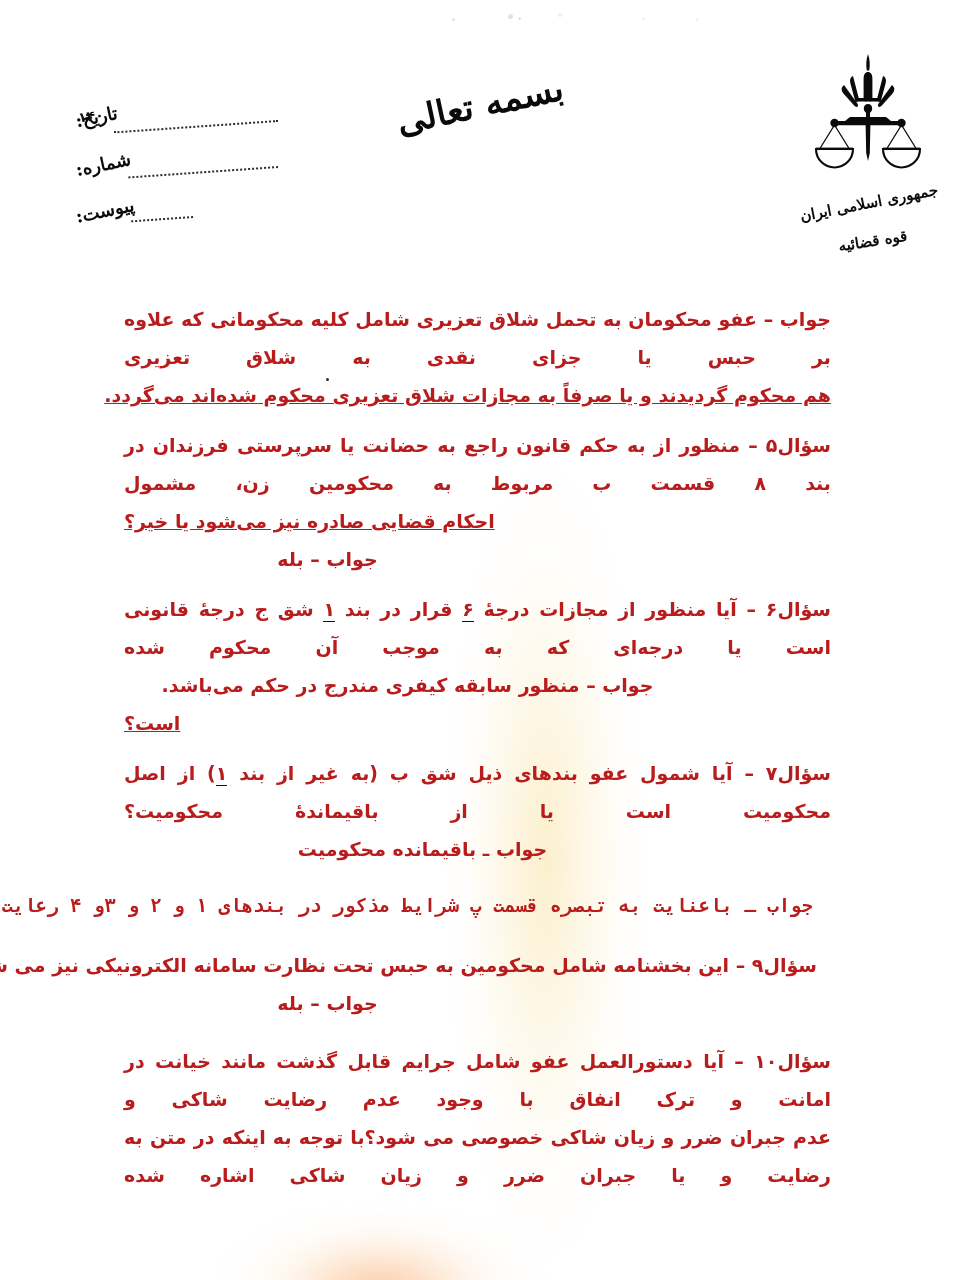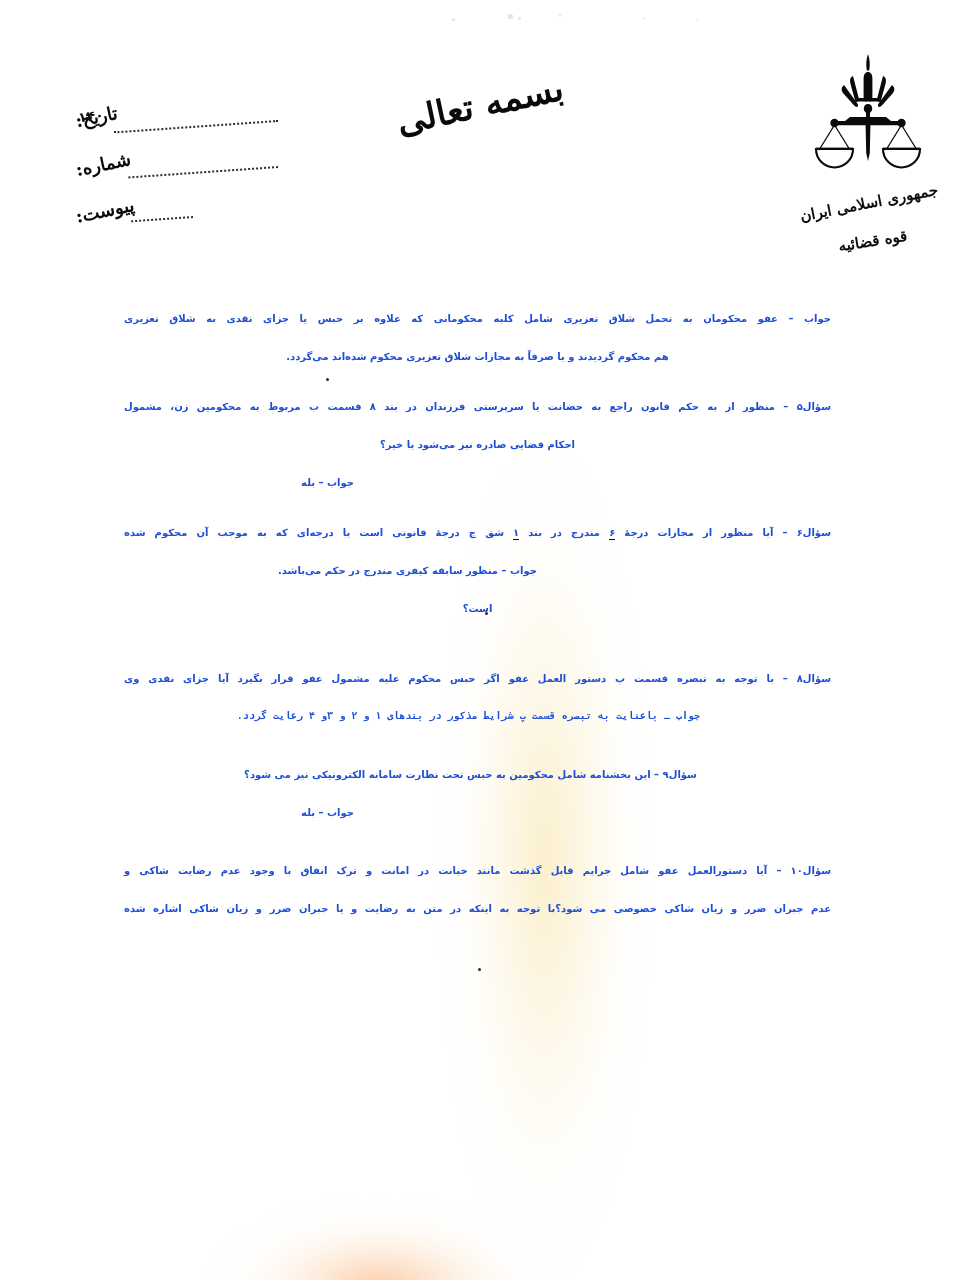--- a/index.html
+++ b/index.html
@@ -170,35 +170,35 @@
     top: 300px;
     right: 128px;
     left: 124px;
     z-index: 2;
   }
 
   .block { margin-bottom: 0; }
 
   .line {
     font-family: "DejaVu Sans", "Liberation Sans", sans-serif;
-    font-size: 10px;
+    font-size: 19px;
     line-height: 38px;
-    color: #1d4ed8;
+    color: #b91c1c;
     white-space: nowrap;
     direction: rtl;
     text-align: right;
   }
   .line.q { font-weight: 700; }
   .line.a { font-weight: 700; }
   .line.justify {
     text-align: justify;
     text-align-last: justify;
     white-space: normal;
   }
-  .line.rightpad { text-align: center; }
+  .line.rightpad { text-align: left; text-decoration: underline; }
 
   .spacer-sm { height: 12px; }
   .spacer-md { height: 20px; }
 
   .num-underline {
     border-bottom: 1.4px solid #111;
     padding-bottom: 1px;
   }
 
   .stray-dot {
@@ -306,33 +306,38 @@
     <div class="block">
       <div class="line q justify">سؤال۵ – منظور از به حکم قانون راجع به حضانت یا سرپرستی فرزندان در بند ۸ قسمت ب مربوط به محکومین زن، مشمول</div>
       <div class="line q rightpad">احکام قضایی صادره نیز می‌شود یا خیر؟</div>
       <div class="line a" style="text-align:center; padding-right:300px;">جواب – بله</div>
     </div>
 
     <div class="spacer-sm"></div>
 
     <div class="block">
       <div class="line q justify">
-        <span>سؤال۶ – آیا منظور از مجازات درجهٔ </span><span class="num-underline">۶</span><span> مندرج در بند </span><span class="num-underline">۱</span><span> شق ج درجهٔ قانونی است یا درجه‌ای که به موجب آن محکوم شده</span>
+        <span>سؤال۶ – آیا منظور از مجازات درجهٔ </span><span class="num-underline">۶</span><span> قرار در بند </span><span class="num-underline">۱</span><span> شق ج درجهٔ قانونی است یا درجه‌ای که به موجب آن محکوم شده</span>
       </div>
       <div class="line a" style="text-align:center; padding-right:140px;">جواب – منظور سابقه کیفری مندرج در حکم می‌باشد.</div>
       <div class="line q rightpad">است؟</div>
     </div>
 
     <div class="spacer-sm"></div>
 
+    <div class="block">
+      <div class="line q justify">
+        <span>سؤال۷ – آیا شمول عفو بندهای ذیل شق ب (به غیر از بند </span><span class="num-underline">۱</span><span>) از اصل محکومیت است یا از باقیماندهٔ محکومیت؟</span>
+      </div>
+      <div class="line a" style="text-align:center; padding-right:110px;">جواب ـ باقیمانده محکومیت</div>
+    </div>
 
     <div class="spacer-md"></div>
 
     <div class="block">
-      <div class="line q justify">سؤال۸ – با توجه به تبصره قسمت پ دستور العمل عفو اگر حبس محکوم علیه مشمول عفو قرار بگیرد آیا جزای نقدی وی</div>
       <div class="line a" style="text-align:center; padding-right:18px;font-family:Liberation Mono, monospace;">جواب ـ باعنایت به تبصره قسمت پ شرایط مذکور در بندهای ۱ و ۲ و ۳و ۴ رعایت گردد.</div>
     </div>
 
     <div class="spacer-md"></div>
 
     <div class="block">
       <div class="line q" style="text-align:center; padding-right:14px;">سؤال۹ – این بخشنامه شامل محکومین به حبس تحت نظارت سامانه الکترونیکی نیز می شود؟</div>
       <div class="line a" style="text-align:center; padding-right:300px;">جواب – بله</div>
     </div>
 

